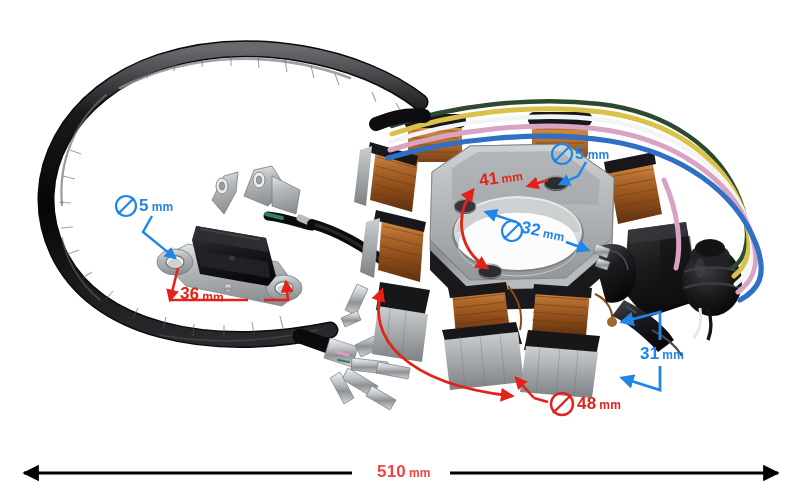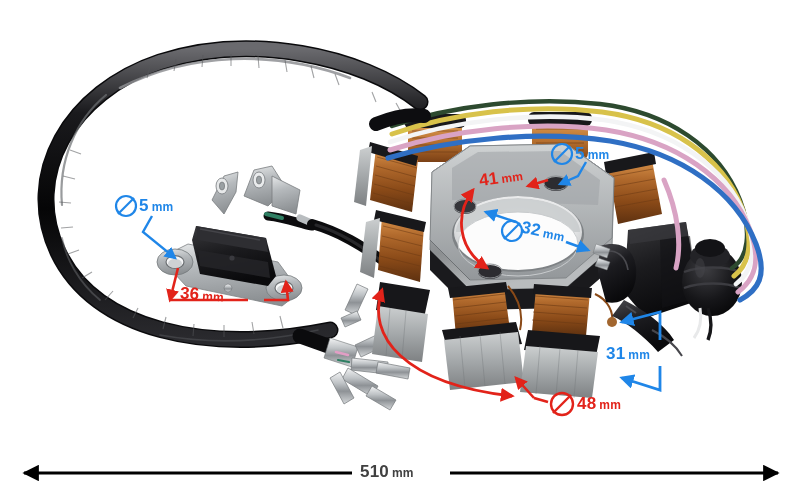--- a/index.html
+++ b/index.html
@@ -5,21 +5,21 @@
   html,body{margin:0;padding:0;background:#fff;}
   body{width:800px;height:500px;overflow:hidden;font-family:"Liberation Sans",sans-serif;}
   #stage{position:relative;width:800px;height:500px;background:#ffffff;}
   #photo{position:absolute;left:0;top:0;width:800px;height:500px;}
   .ann{position:absolute;}
   .lbl{position:absolute;white-space:nowrap;font-weight:bold;letter-spacing:.2px;}
   .lbl .num{font-size:17px;font-weight:bold;}
   .lbl .unit{font-size:12px;font-weight:bold;margin-left:3px;}
   .blue{color:#1f86e8;}
   .red{color:#e2231a;}
-  .black{color:#404040;}
+  .black{color:#ef4444;margin-left:17px;}
   svg{overflow:visible;}
 </style>
 </head>
 <body>
 
 <div id="stage">
 
   <svg id="photo" viewBox="0 0 800 500">
     <defs>
       <linearGradient id="gCable" x1="0" y1="0" x2="0" y2="1">
@@ -459,21 +459,21 @@
   </div>
 
   <div class="lbl red" style="left:479px;top:168px;transform:rotate(-8deg);">
     <span class="num">41</span><span class="unit">mm</span>
   </div>
 
   <div class="lbl blue" style="left:521px;top:222px;transform:rotate(12deg);">
     <span class="num">32</span><span class="unit">mm</span>
   </div>
 
-  <div class="lbl blue" style="left:606px;top:344px;">
+  <div class="lbl blue" style="left:640px;top:344px;">
     <span class="num">31</span><span class="unit">mm</span>
   </div>
 
   <div class="lbl red" style="left:577px;top:394px;">
     <span class="num">48</span><span class="unit">mm</span>
   </div>
 
   <div class="lbl black" style="left:360px;top:462px;">
     <span class="num">510</span><span class="unit">mm</span>
   </div>

